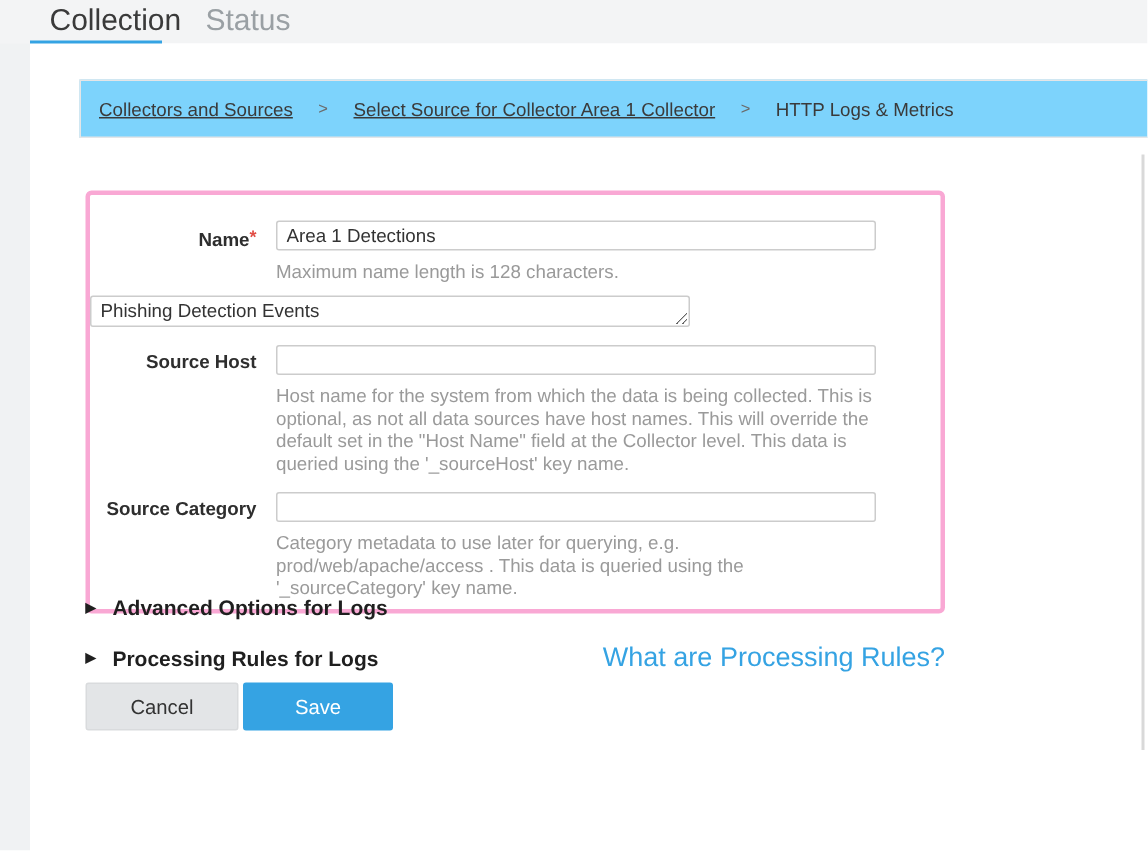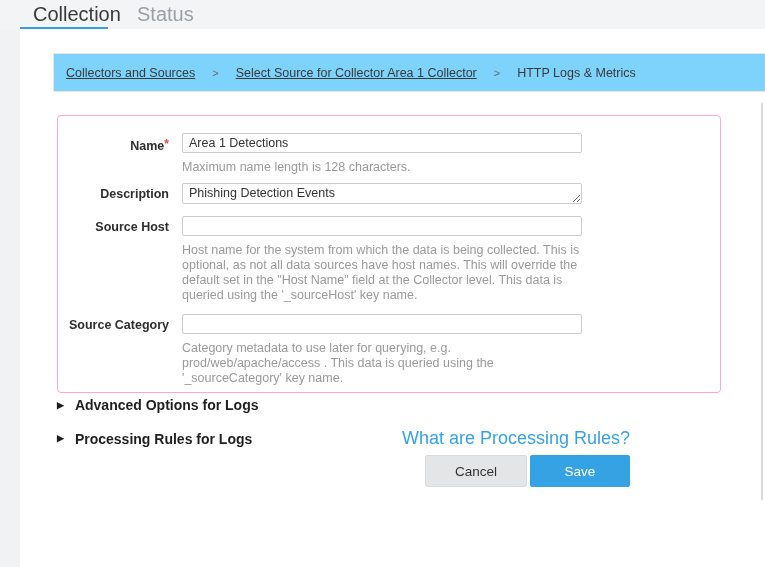--- a/index.html
+++ b/index.html
@@ -56,24 +56,24 @@
     border-right: none;
     display: flex; align-items: center;
     padding-left: 12px;
     font-size: 12.5px;
     color: #3a3a3a;
   }
   .crumb { white-space: nowrap; }
   .crumb-link { text-decoration: underline; cursor: pointer; }
   .crumb-sep { color: #6b6b6b; font-size: 11px; margin: 0 17px; }
   .card {
-    position: absolute; left: 37px; top: 86px;
-    width: 664px;
+    position: absolute; left: 37px; top: 98px;
+    width: 573px;
     background: #fff;
-    border: 1px solid #f9a8d4;
+    border: 3px solid #f9a8d4;
     border-radius: 4px;
     padding: 17px 0 6px 0;
   }
   .form-row {
     display: grid;
     grid-template-columns: 111px 400px;
     column-gap: 13px;
   }
   .field-label {
     font-size: 12.5px;
@@ -145,21 +145,21 @@
   .help-link {
     color: var(--link);
     font-size: 18px;
     font-weight: normal;
     cursor: pointer;
     text-decoration: none;
   }
   .buttons-row {
     position: absolute; left: 37px; top: 426px;
     width: 573px;
-    display: flex; justify-content: flex-end;
+    display: flex; 
     gap: 3px;
   }
   .btn {
     height: 32px;
     font-family: "Liberation Sans", sans-serif;
     font-size: 13.5px;
     border-radius: 2px;
     cursor: pointer;
   }
   .btn-cancel {
@@ -207,21 +207,20 @@
       <div class="field-label">
         <span>Name</span><span class="req">*</span>
       </div>
       <div>
         <input class="text-input" type="text" value="Area 1 Detections" style="">
         <div class="helper">Maximum name length is 128 characters.</div>
       </div>
     </div>
 
     <div class="form-row mt-row-desc">
-      <div class="field-label">Description</div>
       <div>
         <textarea class="textarea-input" style="">Phishing Detection Events</textarea>
       </div>
     </div>
 
     <div class="form-row mt-row-host">
       <div class="field-label">Source Host</div>
       <div>
         <input class="text-input" type="text" value="" style="">
         <div class="helper">Host name for the system from which the data is being collected. This is optional, as not all data sources have host names. This will override the default set in the "Host Name" field at the Collector level. This data is queried using the '_sourceHost' key name.</div>

